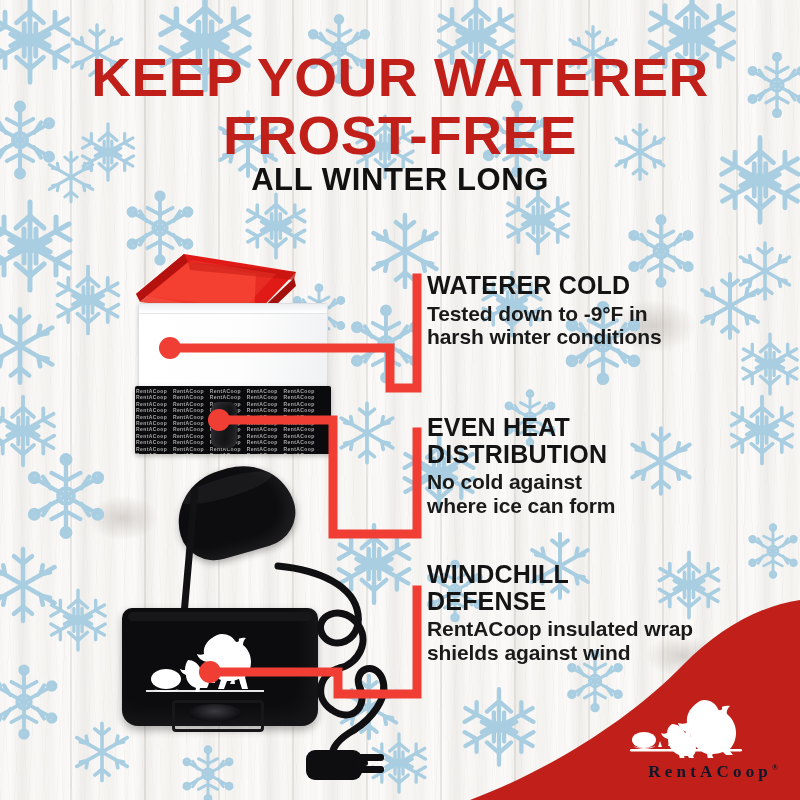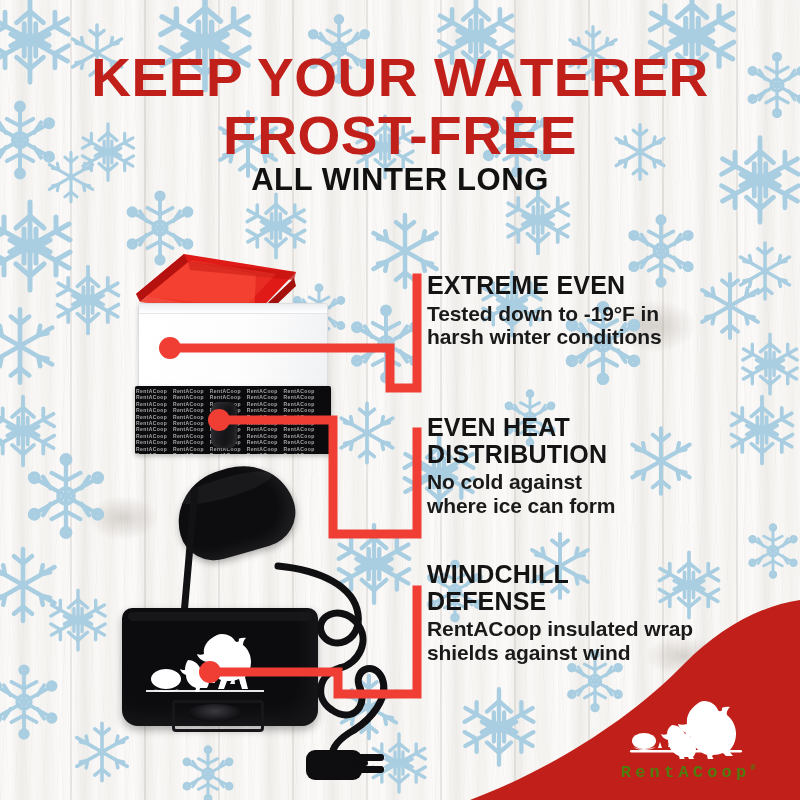--- a/index.html
+++ b/index.html
@@ -90,22 +90,22 @@
        border:3px solid #17171a;border-radius:4px;background:transparent;}
   .window{left:188px;top:704px;width:54px;height:18px;border-radius:50%;
        background:radial-gradient(ellipse at 50% 40%,#3a3a40,#0e0e11 70%);}
 
   
   .cord{left:250px;top:585px;}
 
   
   .wedge{position:absolute;right:0;bottom:0;width:330px;height:200px;overflow:hidden;}
   .logo{position:absolute;right:22px;bottom:18px;width:180px;text-align:center;}
-  .logo .word{color:#4d7c0f;font-size:17px;font-weight:700;letter-spacing:4.2px;
-       white-space:nowrap;font-family:Liberation Mono, monospace;}
+  .logo .word{color:#0f172a;font-size:17px;font-weight:700;letter-spacing:4.2px;
+       white-space:nowrap;font-family:Liberation Serif, serif;text-align:right;}
   .logo .word sup{font-size:8px;letter-spacing:0;vertical-align:super;}
 </style>
 </head>
 <body>
 
 <div id="poster">
 
   <div class="wood"></div>
   <div class="grain"></div>
   <div class="knot" style="left:612px;top:300px;width:84px;height:52px;"></div>
@@ -491,24 +491,24 @@
     </g>
     <g fill="#f03e34">
       <circle cx="170" cy="348" r="11"></circle>
       <circle cx="219" cy="420" r="11"></circle>
       <circle cx="210" cy="672" r="11"></circle>
     </g>
   </svg>
 
   <div class="callout" style="top:272px;">
     <div class="co-title">
-      <div>EXTREME EVEN</div>
+      <div>WATERER COLD</div>
     </div>
     <div class="co-body">
-      <div>Tested down to -19°F in</div>
+      <div>Tested down to -9°F in</div>
       <div>harsh winter conditions</div>
     </div>
   </div>
 
   <div class="callout" style="top:414px;">
     <div class="co-title">
       <div>EVEN HEAT</div>
       <div>DISTRIBUTION</div>
     </div>
     <div class="co-body">

